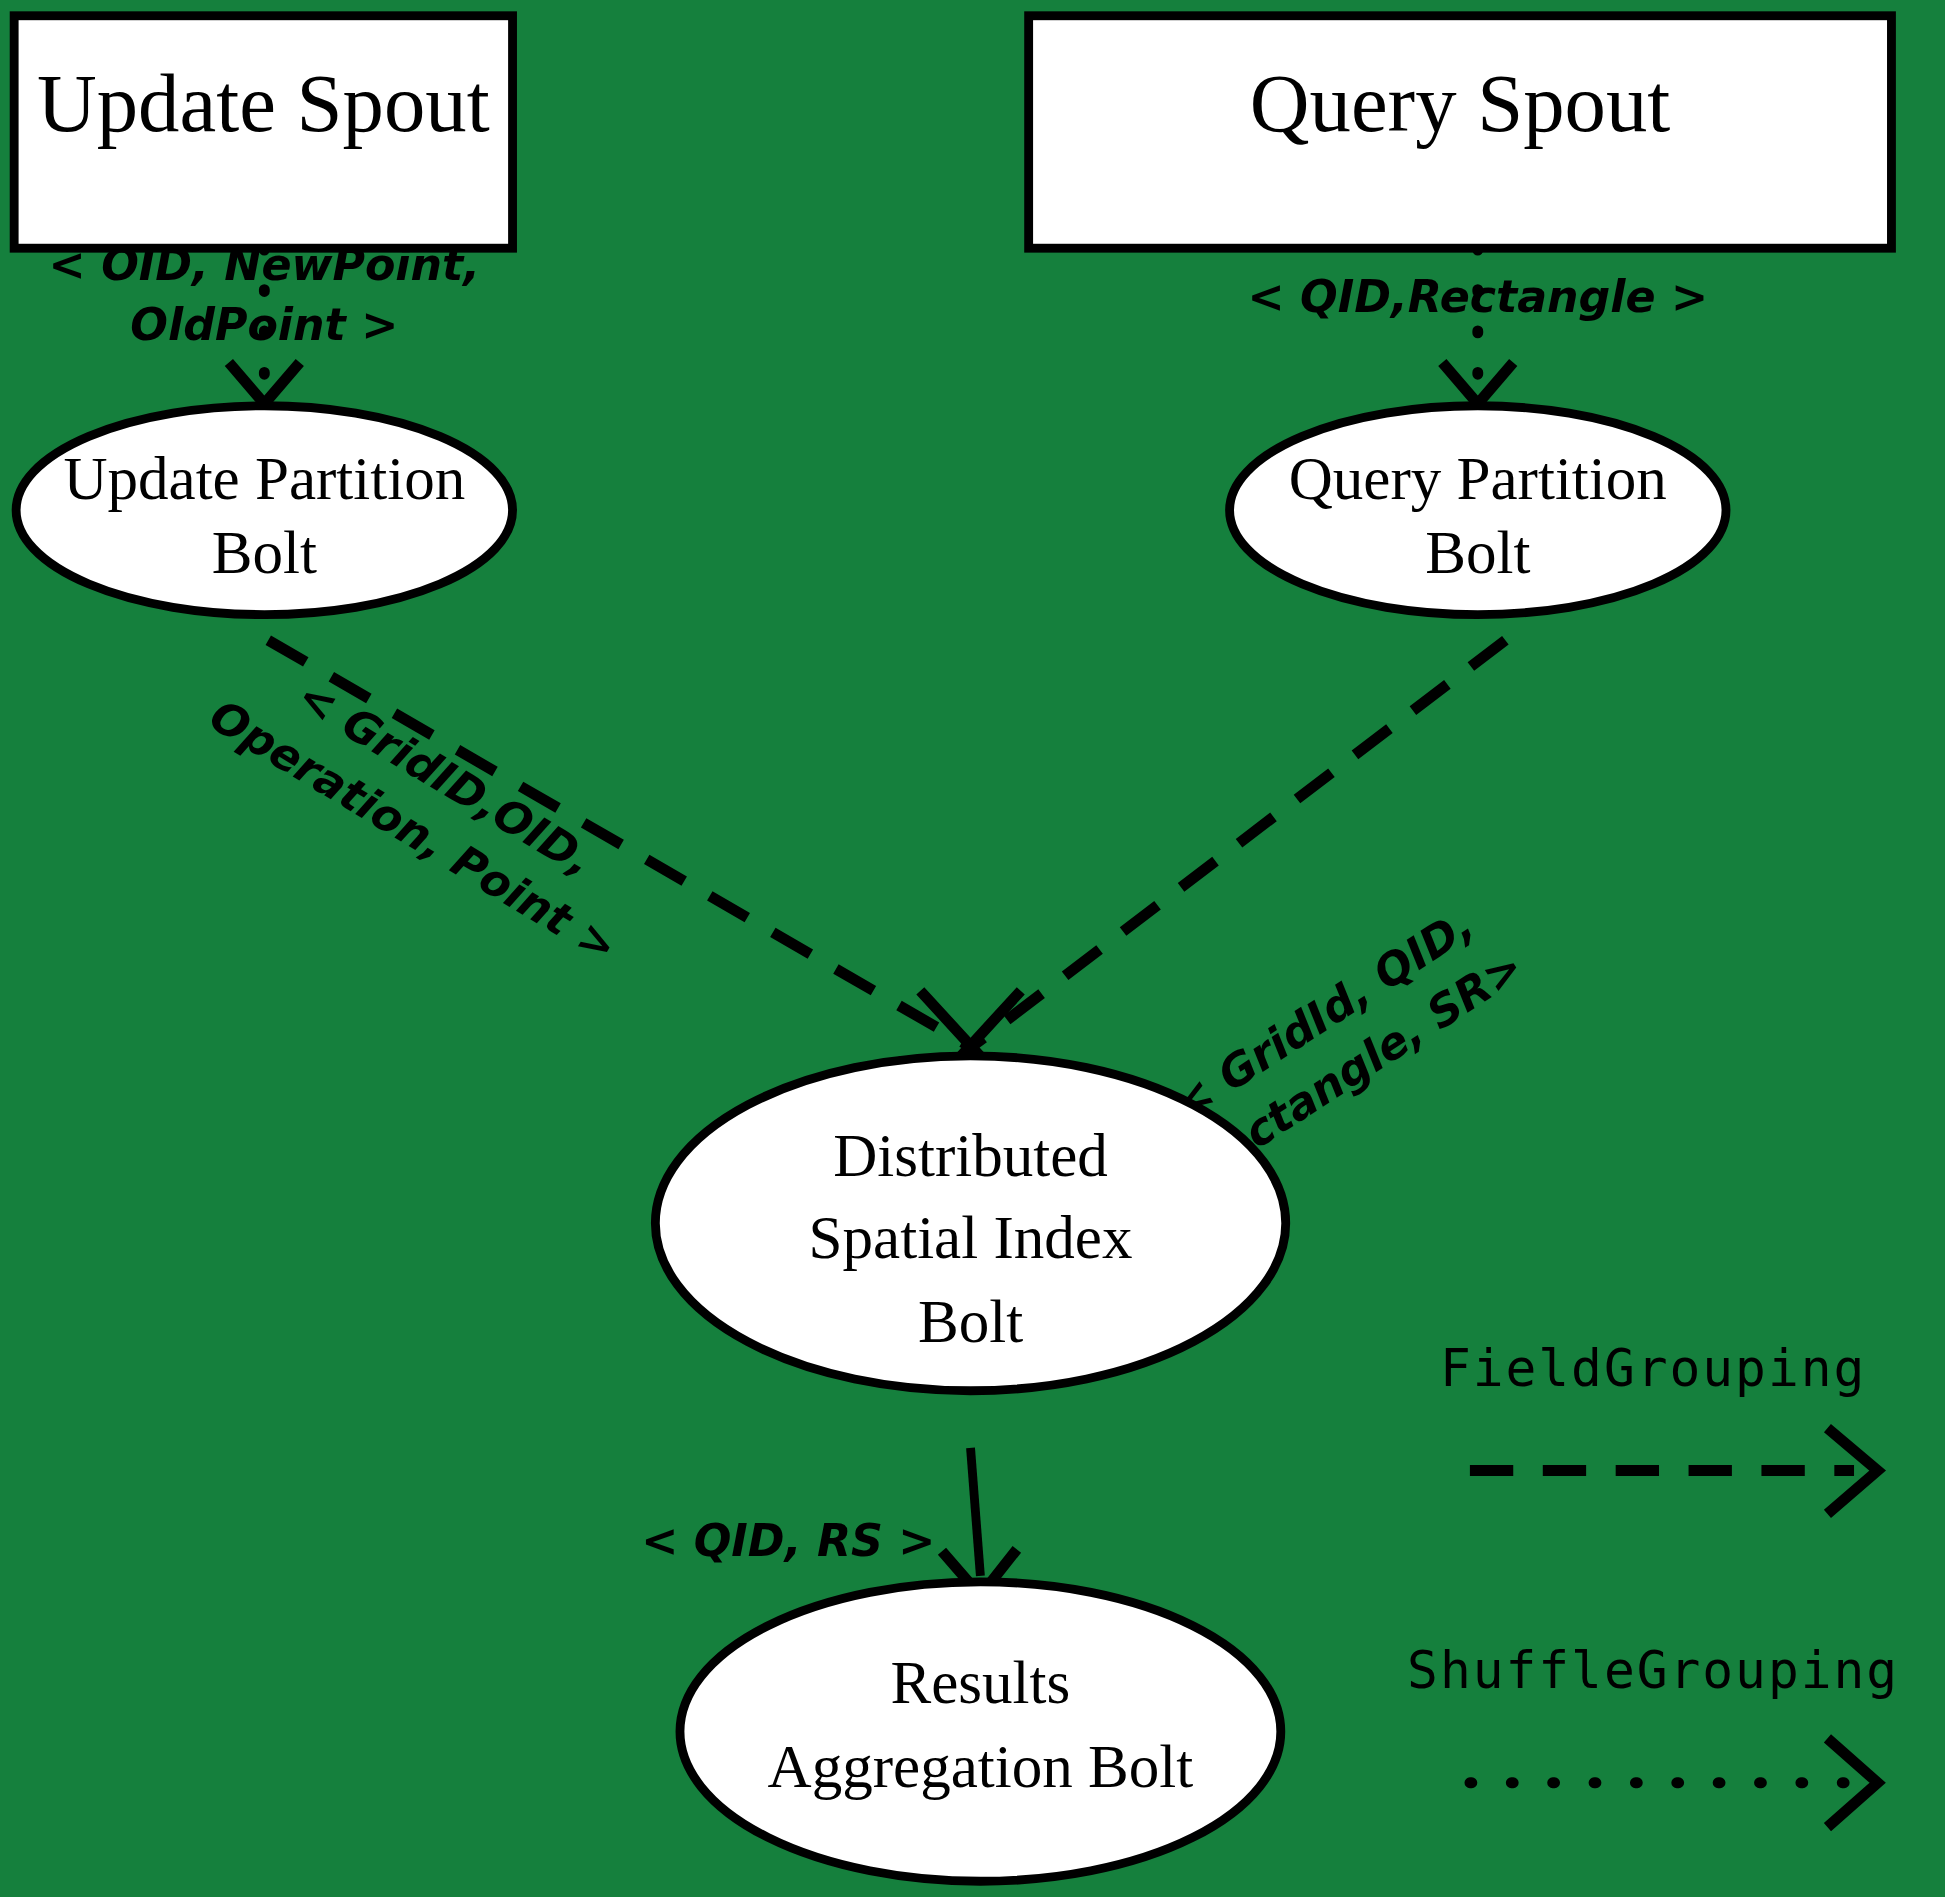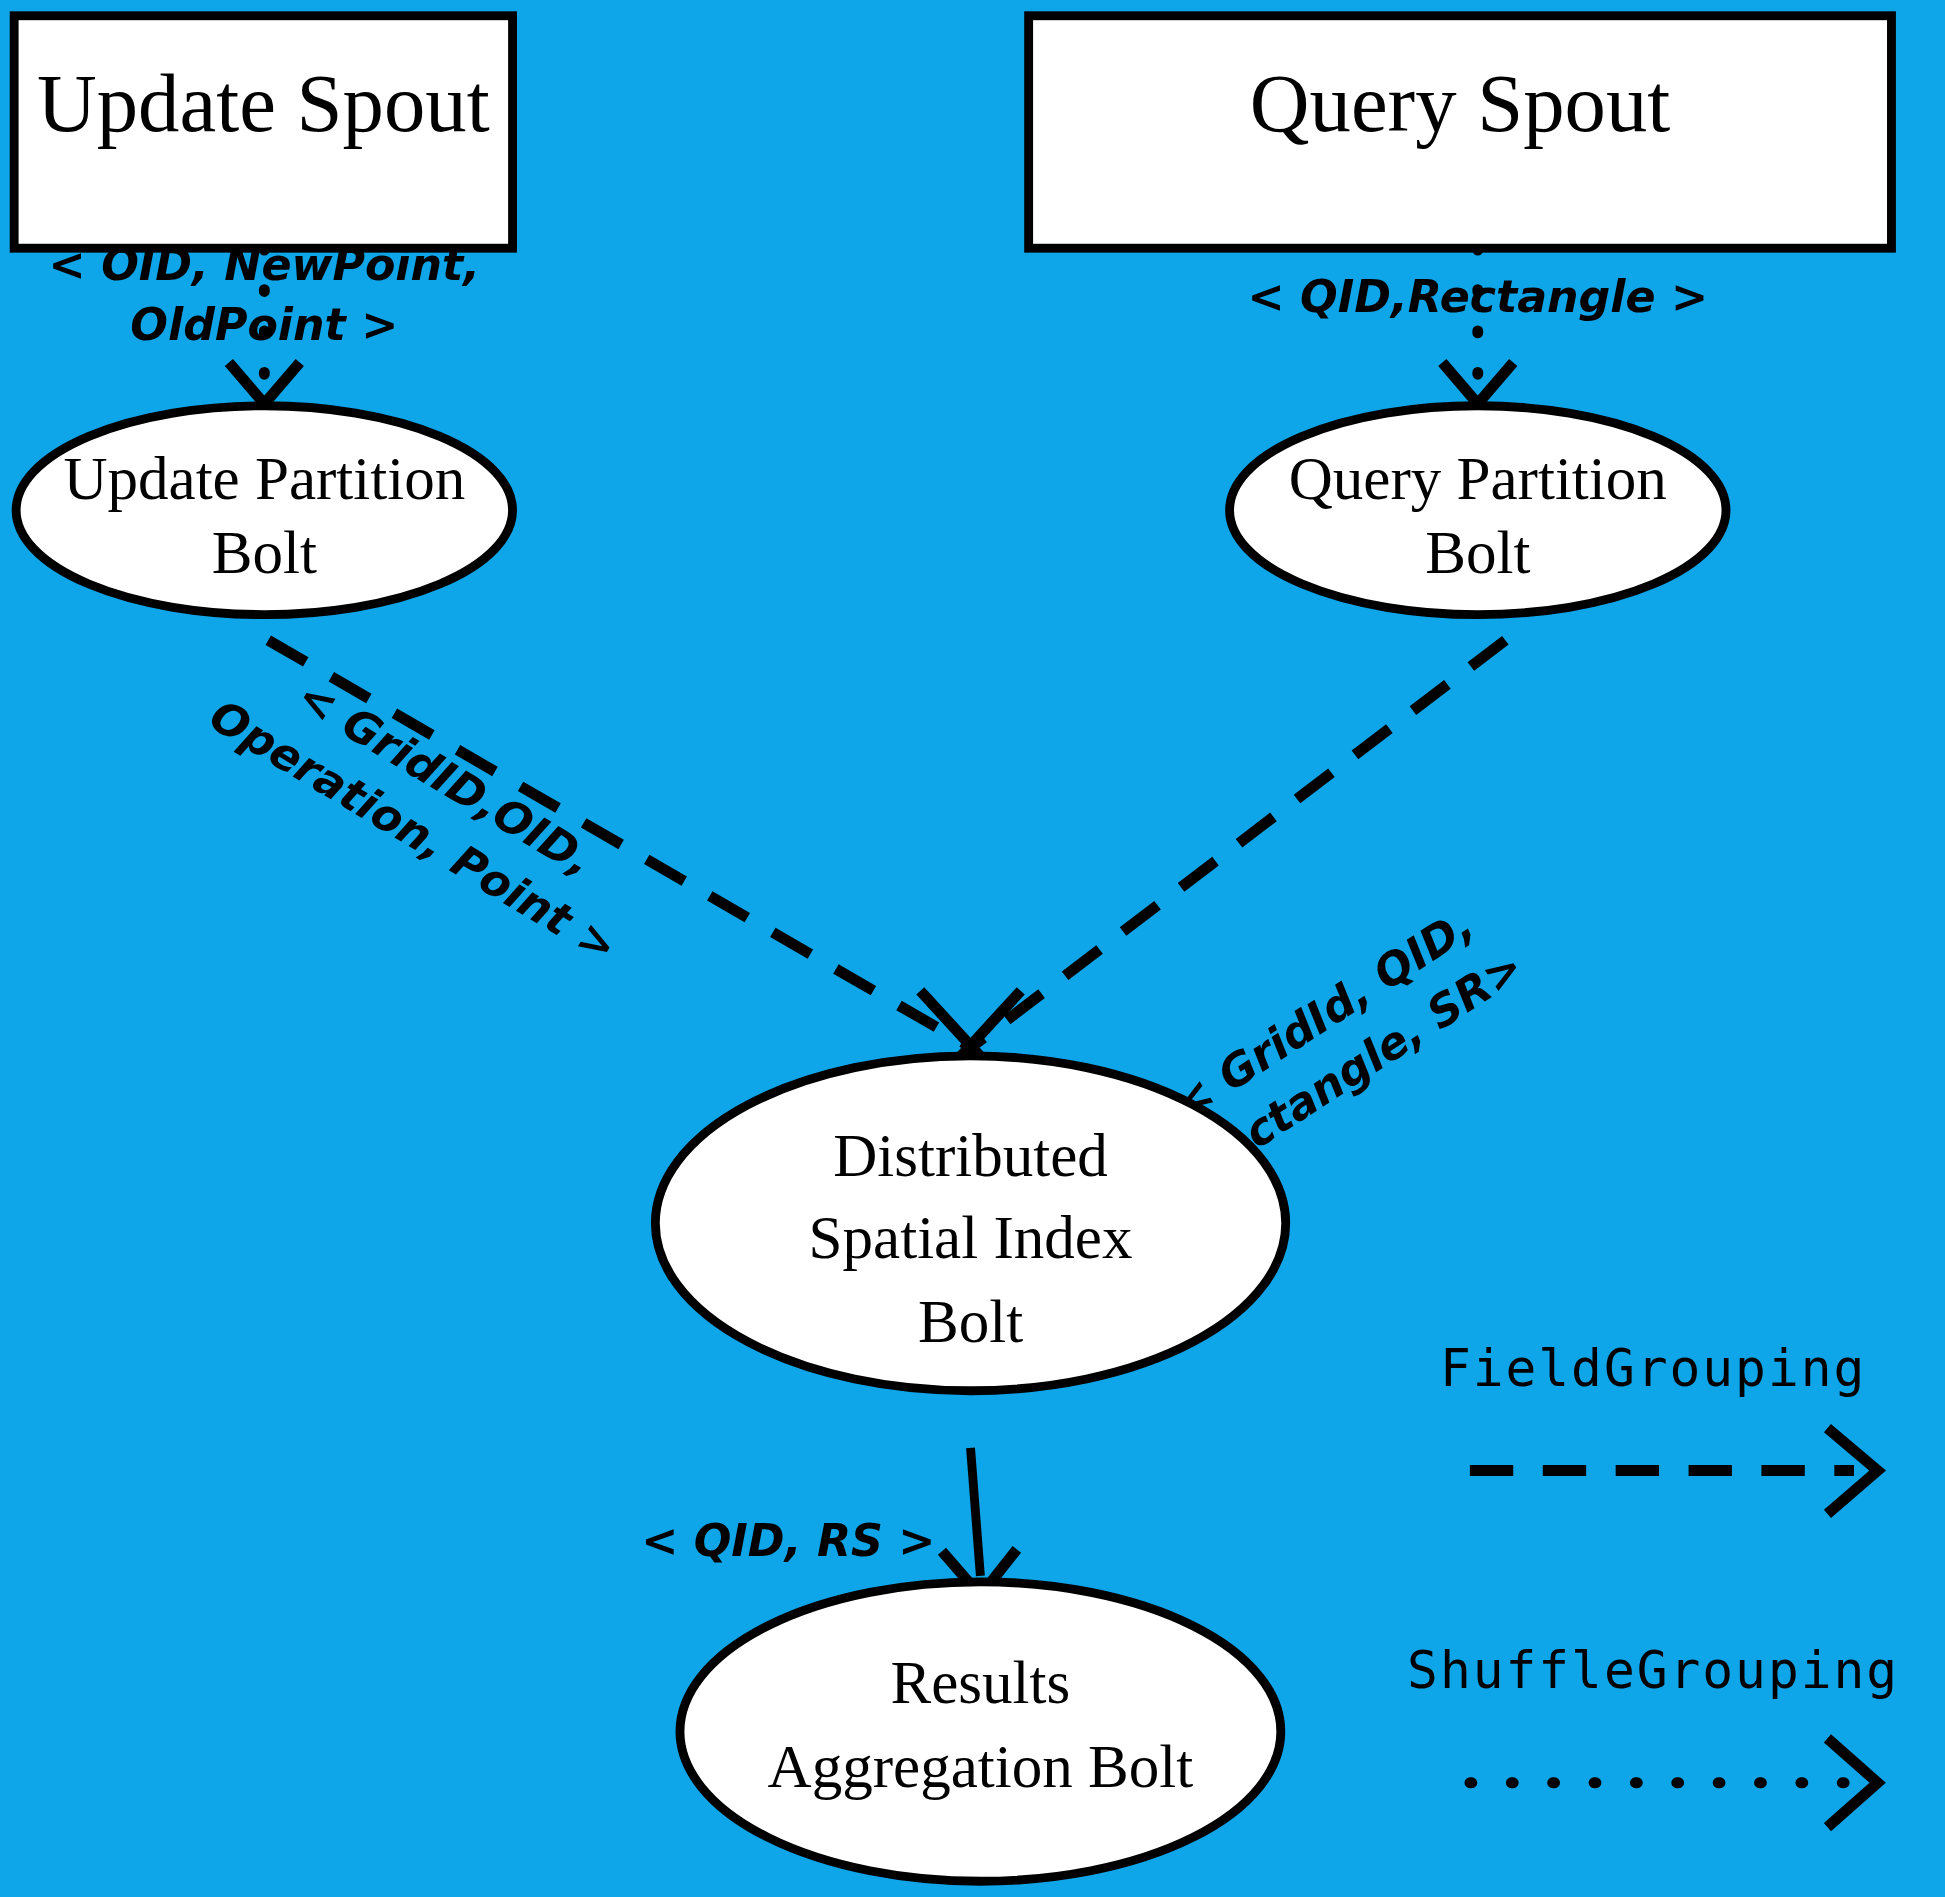--- a/index.html
+++ b/index.html
@@ -4,21 +4,21 @@
 <style>
   html, body {
     margin: 0;
     padding: 0;
     background: #ffffff;
   }
   #canvas {
     position: relative;
     width: 1946px;
     height: 1897px;
-    background: #0ea5e9;
+    background: #15803d;
     overflow: hidden;
     font-family: "Liberation Serif", serif;
   }
   svg.diagram {
     position: absolute;
     top: 0;
     left: 0;
     width: 1946px;
     height: 1897px;
   }

